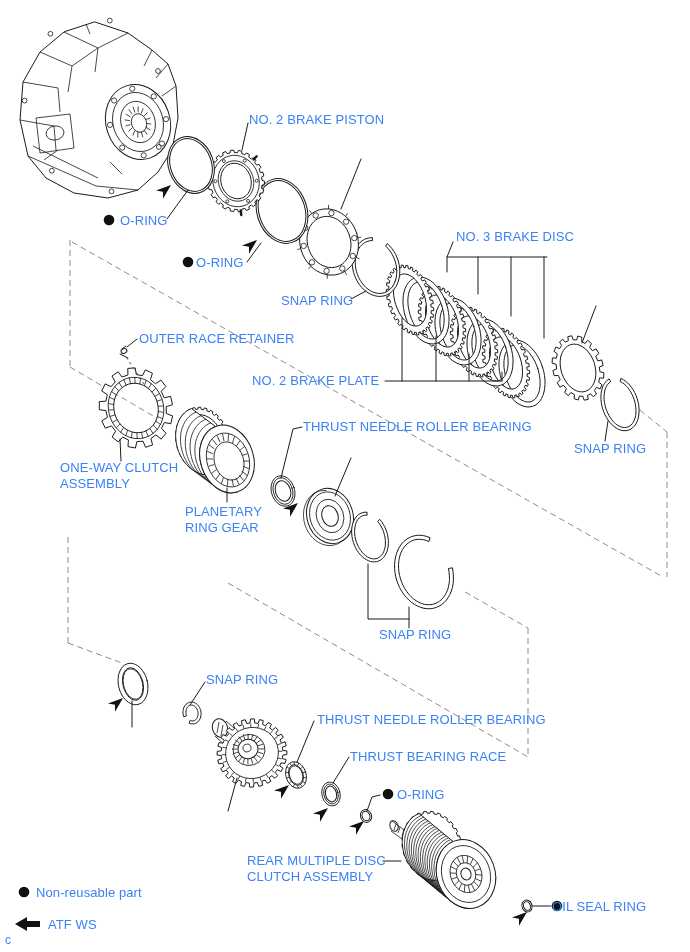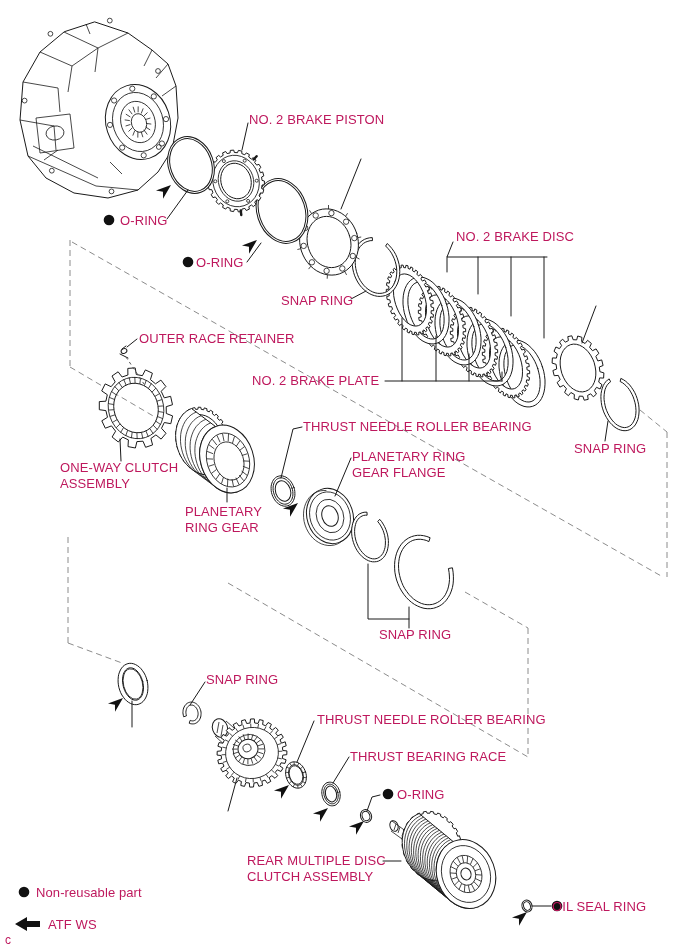--- a/index.html
+++ b/index.html
@@ -1,19 +1,19 @@
 <!DOCTYPE html>
 <html><head>
 <meta charset="utf-8">
 <style>
   html,body{margin:0;padding:0;background:#e8e8e8}
   #stage{position:relative;width:690px;height:952px;background:#fff;overflow:hidden;
          font-family:"Liberation Sans",sans-serif}
   #art{position:absolute;left:0;top:0}
-  .lbl{position:absolute;font:13px/16px "Liberation Sans",sans-serif;color:#be185d;
+  .lbl{position:absolute;font:13px/16px "Liberation Sans",sans-serif;color:#3b82f6;
        white-space:pre-line;letter-spacing:.1px}
   .sm{font-size:12px}
   .ln{stroke:#1a1a1a;stroke-width:1;fill:none;stroke-linejoin:round;stroke-linecap:round}
   .lt{stroke:#1a1a1a;stroke-width:.8;fill:none}
   .wh{fill:#fff;fill-rule:evenodd}
   .bk{fill:#111;stroke:none}
   .dash{stroke:#8c8c8c;stroke-width:1;stroke-dasharray:6 4;fill:none}
   .dash2{stroke:#555;stroke-width:1;stroke-dasharray:3 3;fill:none}
   .thick{stroke-width:2.4}
 </style>
@@ -232,31 +232,29 @@
   <g>
     <circle class="bk" cx="24" cy="892" r="5.3"></circle>
     <polygon class="bk" points="15,924 27,917 27,921 40,921 40,927 27,927 27,931"></polygon>
   </g>
 </svg>
 
   <div class="lbl" style="left:249px;top:112px">NO. 2 BRAKE PISTON</div>
   <div class="lbl" style="left:120px;top:213px">O-RING</div>
   <div class="lbl" style="left:196px;top:255px">O-RING</div>
   <div class="lbl" style="left:281px;top:293px">SNAP RING</div>
-  <div class="lbl" style="left:456px;top:229px">NO. 2 BRAKE DISC</div>
+  <div class="lbl" style="left:456px;top:229px">NO. 3 BRAKE DISC</div>
   <div class="lbl" style="left:252px;top:373px">NO. 2 BRAKE PLATE</div>
   <div class="lbl" style="left:574px;top:441px">SNAP RING</div>
   <div class="lbl" style="left:139px;top:331px">OUTER RACE RETAINER</div>
   <div class="lbl" style="left:60px;top:460px">ONE-WAY CLUTCH
 ASSEMBLY</div>
   <div class="lbl" style="left:185px;top:504px">PLANETARY
 RING GEAR</div>
   <div class="lbl" style="left:303px;top:419px">THRUST NEEDLE ROLLER BEARING</div>
-  <div class="lbl" style="left:352px;top:449px">PLANETARY RING
-GEAR FLANGE</div>
   <div class="lbl" style="left:379px;top:627px">SNAP RING</div>
   <div class="lbl" style="left:206px;top:672px">SNAP RING</div>
   <div class="lbl" style="left:317px;top:712px">THRUST NEEDLE ROLLER BEARING</div>
   <div class="lbl" style="left:350px;top:749px">THRUST BEARING RACE</div>
   <div class="lbl" style="left:397px;top:787px">O-RING</div>
   <div class="lbl" style="left:247px;top:853px">REAR MULTIPLE DISC
 CLUTCH ASSEMBLY</div>
   <div class="lbl" style="left:552px;top:899px">OIL SEAL RING</div>
 
   <div class="lbl" style="left:36px;top:885px">Non-reusable part</div>

